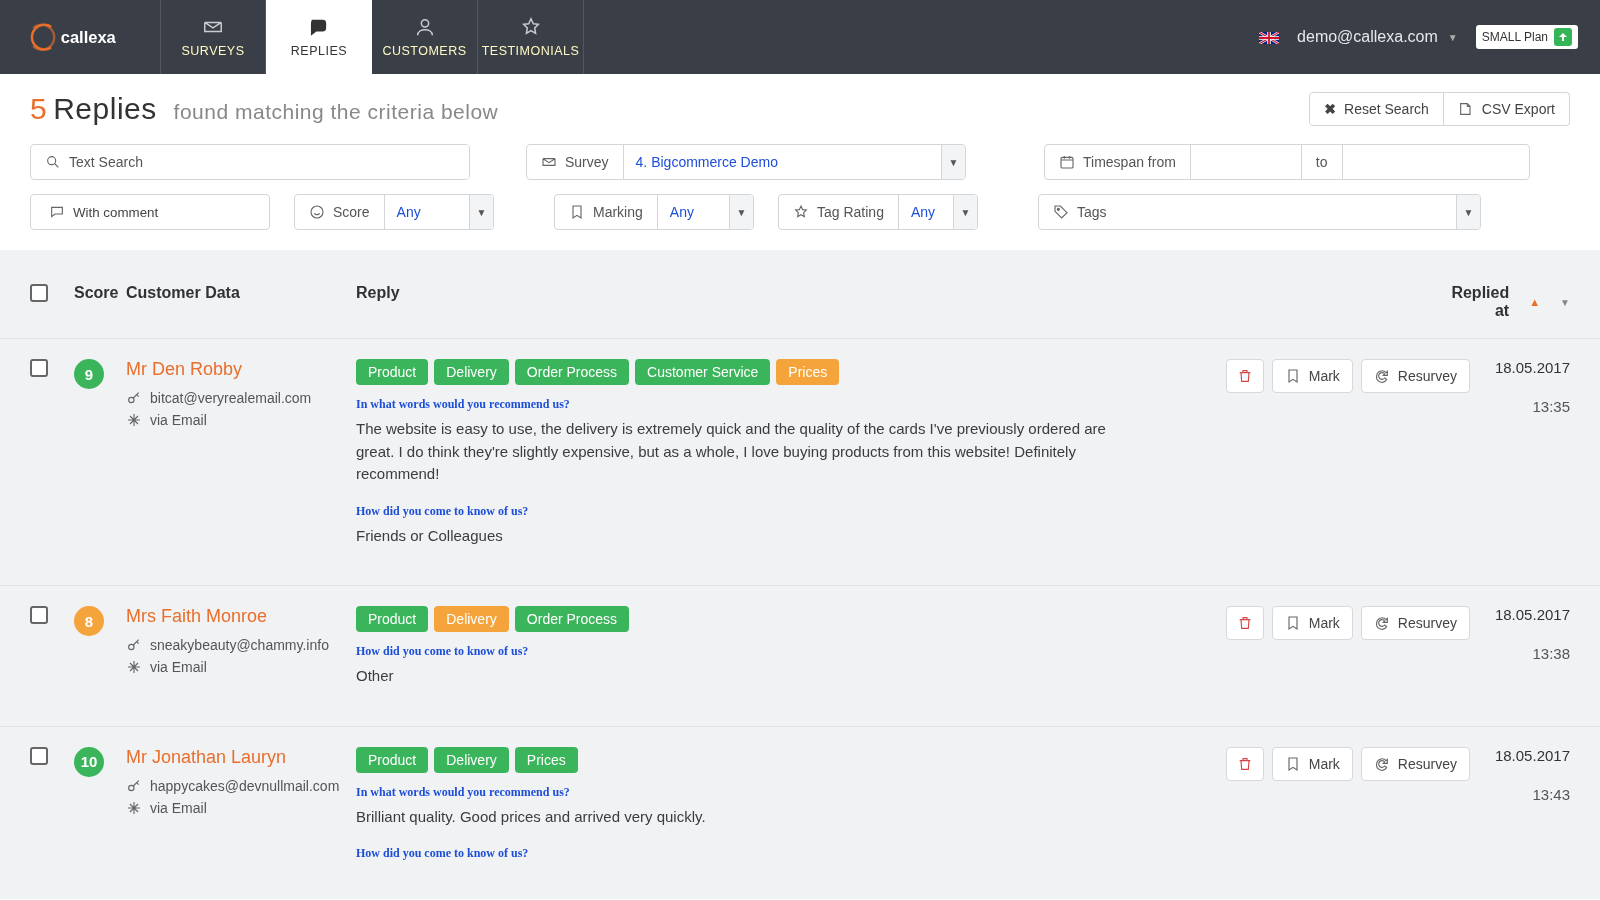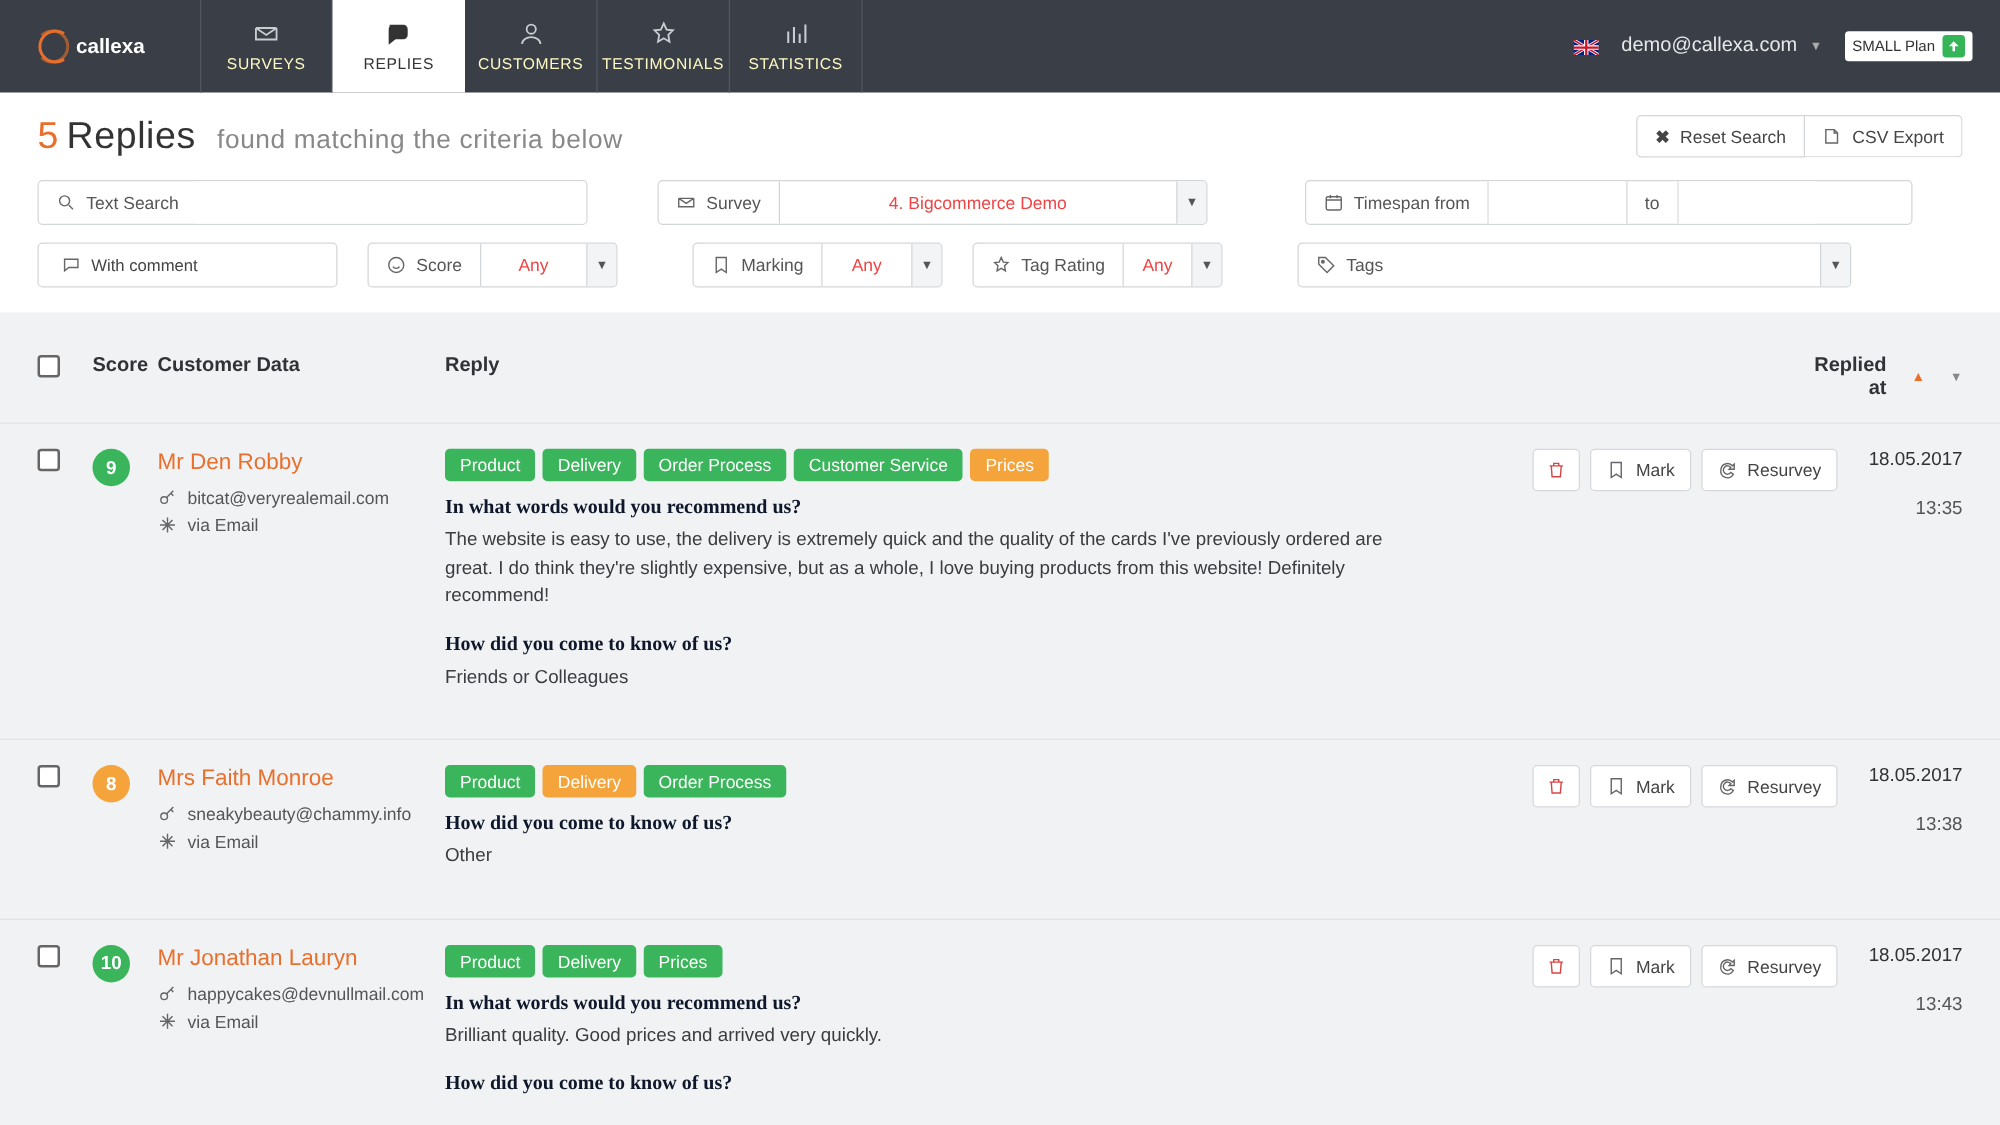--- a/index.html
+++ b/index.html
@@ -32,21 +32,21 @@
 .btn-group .btn:first-child { border-radius:4px 0 0 4px; }
 .btn-group .btn:last-child { border-radius:0 4px 4px 0; border-left:none; }
 
 
 .filters { padding:4px 30px 20px; }
 .filter-row { display:flex; gap:56px; margin-top:4px;}
 .field { display:flex; align-items:center; border:1px solid #d3d6d9; border-radius:4px; overflow:hidden; background:#fff; height:36px;}
 .field .label { padding:0 14px; color:#555; display:flex; align-items:center; gap:8px; font-size:14px; border-right:1px solid #d3d6d9; height:100%;}
 .field .label.noborder { border-right:none; }
 .field input[type=text] { border:none; outline:none; padding:0 10px; font-size:14px; height:100%; }
-.field .select-val { padding:0 12px; flex:1; color:#ef4444; font-size:14px;text-align:center; }
+.field .select-val { padding:0 12px; flex:1; color:#1d4ed8; font-size:14px; }
 .field .dd { width:24px; border-left:1px solid #d3d6d9; height:100%; display:flex; align-items:center; justify-content:center; background:#f3f4f5; color:#555; font-size:10px;}
 .row2 { display:flex; gap:24px; margin-top:14px;}
 .solo-btn { border:1px solid #d3d6d9; border-radius:4px; height:36px; padding:0 18px; display:flex; align-items:center; gap:8px; background:#fff; cursor:pointer; color:#444;}
 .w-ts  { width:440px; }
 .w-survey { width:440px; }
 .w-span { width:486px;margin-left:22px; }
 .w-200 { width:200px; }
 .w-tags { width:443px; }
 
 
@@ -59,21 +59,21 @@
 .trow { border-top:1px solid #e0e2e5; padding-top:20px; padding-bottom:20px;}
 .score-badge { width:30px; height:30px; border-radius:50%; display:flex; align-items:center; justify-content:center; color:#fff; font-weight:600; font-size:15px;}
 .bg-green { background:#3bb55b; }
 .bg-orange { background:#f4a43a; }
 .cust-name { color:#e86f2c; font-size:18px; font-weight:400; margin-bottom:10px;}
 .cust-meta { color:#555; font-size:14px; display:flex; align-items:center; gap:8px; margin-top:6px;}
 .tags { display:flex; flex-wrap:wrap; gap:6px; margin-bottom:12px;}
 .tag { color:#fff; padding:5px 12px; border-radius:4px; font-size:14px;}
 .tag-green { background:#3bb55b; }
 .tag-orange { background:#f4a43a; }
-.reply-q { font-weight:600; font-size:16px; color:#0f172a; margin-top:4px; margin-bottom:6px; font-family:"Segoe UI Semibold";}
+.reply-q { font-weight:600; font-size:12px; color:#1d4ed8; margin-top:4px; margin-bottom:6px; font-family:"Segoe UI Semibold";}
 .reply-a { color:#3a3c3f; font-size:15px; line-height:1.5; margin-bottom:18px; max-width:760px;}
 .actions { display:flex; gap:8px; justify-content:flex-end;}
 .abtn { border:1px solid #d6d8db; background:#fff; border-radius:4px; height:34px; padding:0 12px; display:flex; align-items:center; gap:8px; color:#444; font-size:14px; cursor:pointer;}
 .abtn.icon-only { padding:0 10px; color:#d64545;}
 .date-cell { text-align:right; color:#333; font-size:15px;}
 .date-cell .time { color:#555; margin-top:22px;}
 
 svg.ic { width:16px; height:16px; stroke:#666; fill:none; stroke-width:1.7; }
 </style>
 </head>
@@ -105,26 +105,20 @@
           <circle cx="12" cy="8" r="4" stroke-width="1.6"></circle>
           <path d="M4 21c0-4 4-6 8-6s8 2 8 6" stroke-width="1.6"></path>
         </svg>
       <span>CUSTOMERS</span>
     </div>
     <div class="nav-tab">
       <svg viewBox="0 0 24 24">
           <path d="M12 3l2.5 5.5L20 9l-4 4 1 6-5-3-5 3 1-6-4-4 5.5-.5L12 3z" stroke-width="1.6"></path>
         </svg>
       <span>TESTIMONIALS</span>
-    </div>
-    <div class="nav-tab">
-      <svg viewBox="0 0 24 24">
-          <path d="M5 20V10M10 20V6M15 20v-8M20 20V4" stroke-width="1.8"></path>
-        </svg>
-      <span>STATISTICS</span>
     </div>
   </div>
   <div class="nav-right">
     <span class="flag">
       <svg viewBox="0 0 20 12">
           <rect width="20" height="12" fill="#00247d"></rect>
           <path d="M0 0l20 12M20 0L0 12" stroke="#fff" stroke-width="2.5"></path>
           <path d="M0 0l20 12M20 0L0 12" stroke="#cf142b" stroke-width="1.2"></path>
           <path d="M10 0v12M0 6h20" stroke="#fff" stroke-width="3.5"></path>
           <path d="M10 0v12M0 6h20" stroke="#cf142b" stroke-width="1.8"></path>

